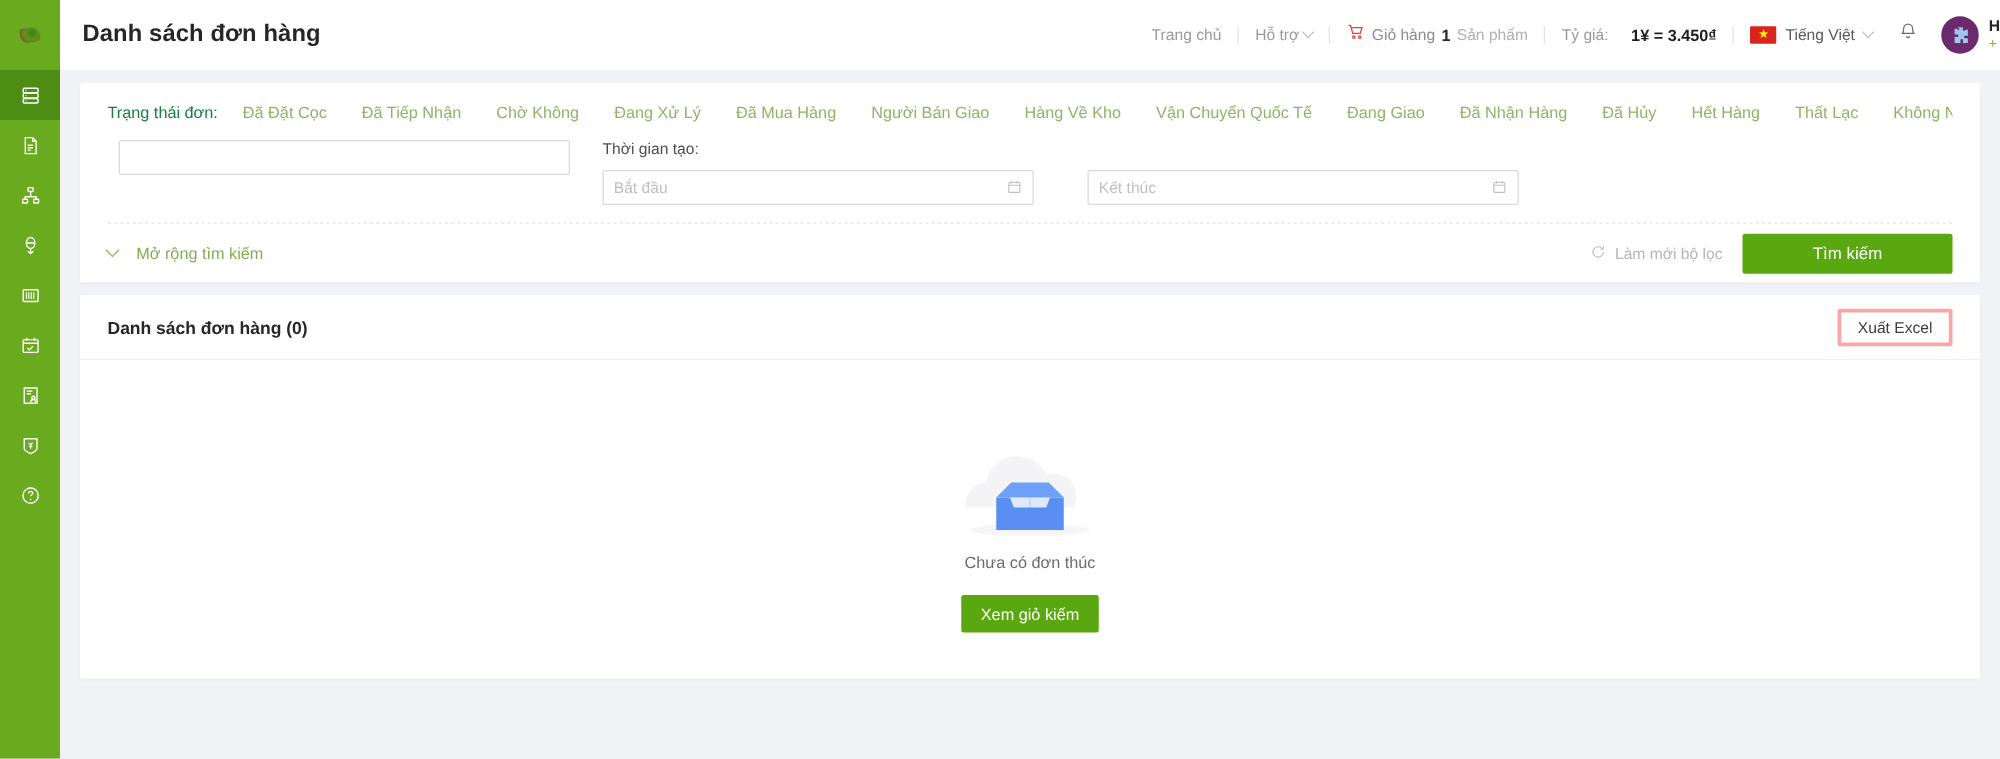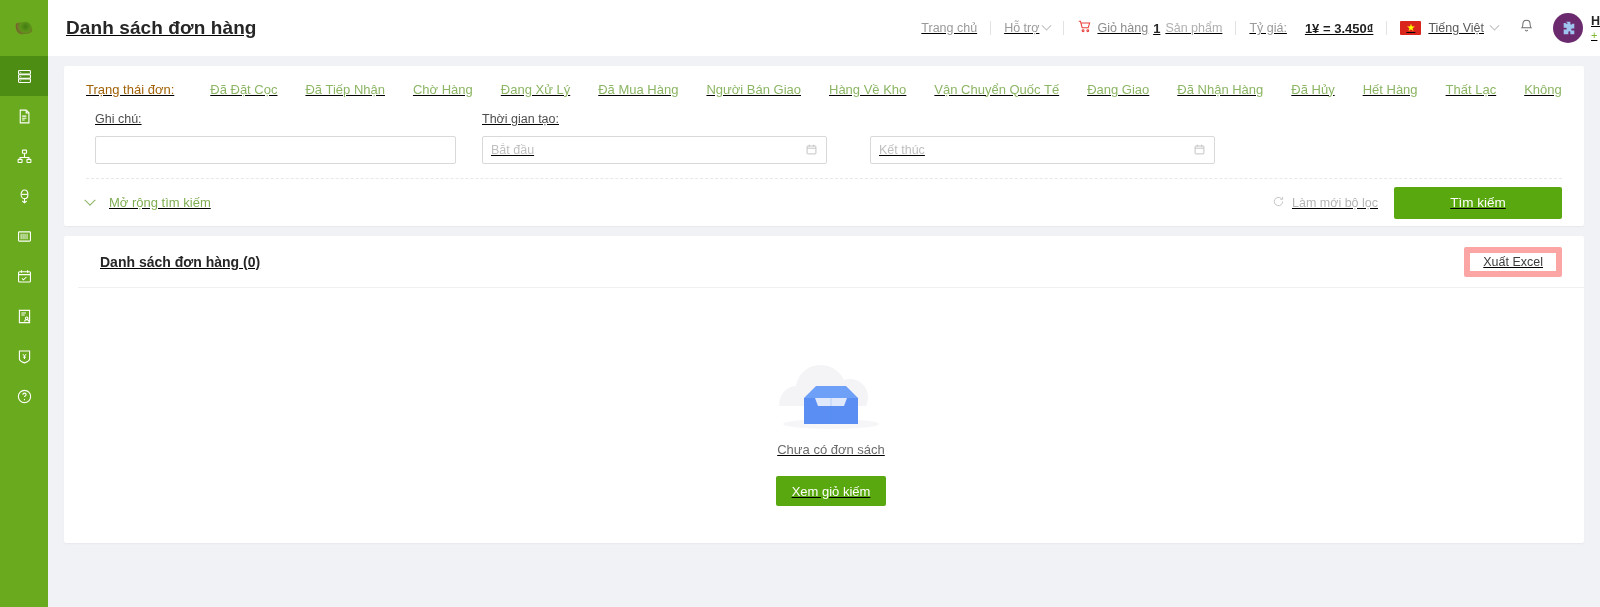--- a/index.html
+++ b/index.html
@@ -5,21 +5,21 @@
   * { box-sizing: border-box; }
   html, body {
     margin: 0; padding: 0;
     width: 1600px; height: 607px;
     overflow: hidden;
     background: #f0f2f5;
     font-family: "Liberation Sans", sans-serif;
     -webkit-font-smoothing: antialiased;
   }
 
-  #app { position: relative; width: 1600px; height: 607px; display: flex; text-decoration: underline; }
+  #app { position: relative; width: 1600px; height: 607px; display: flex; }
 
   
   .sidebar {
     width: 48px; min-width: 48px; height: 607px;
     background: #6aaa1e;
     display: flex; flex-direction: column; align-items: center;
     position: relative; z-index: 5;
   }
   .sidebar-logo {
     width: 48px; height: 56px;
@@ -114,35 +114,34 @@
   .content {
     flex: 1;
     padding: 10px 16px 0 16px;
     overflow: hidden;
   }
 
   .card {
     background: #fff;
     border-radius: 2px;
     box-shadow: 0 1px 2px rgba(0,0,0,.045);
-    padding-left: 14px;
   }
 
   
   .filter-card { padding: 0 22px; }
 
   .status-row {
     display: flex; align-items: center;
     height: 46px;
     gap: 0;
     white-space: nowrap;
     overflow: hidden;
   }
   .status-label {
-    font-size: 13px; color: #a16207; margin-right: 22px;
+    font-size: 13px; color: #15803d; margin-right: 6px;
   }
   .status-tab {
     font-size: 13px; color: #8cb564;
     padding: 0 14px; cursor: pointer;
   }
 
   .field-row {
     display: flex; align-items: flex-start;
     padding-bottom: 14px;
     gap: 10px;
@@ -212,21 +211,21 @@
   .list-card { margin-top: 10px; height: 307px; display: flex; flex-direction: column; }
   .list-head {
     height: 52px; display: flex; align-items: center;
     padding: 0 22px;
     border-bottom: 1px solid #f0f0f0;
   }
   .list-title { font-size: 14px; font-weight: bold; color: #262626; }
   .btn-excel {
     margin-left: auto;
     height: 30px; padding: 0 13px;
-    background: #fff; border: 6px solid #fca5a5; border-radius: 2px;
+    background: #fff; border: 3px solid #fca5a5; border-radius: 2px;
     font-size: 12.5px; color: #3d3d3d; cursor: pointer;
     font-family: "Liberation Sans", sans-serif;
   }
   .empty-wrap {
     flex: 1;
     display: flex; flex-direction: column;
     align-items: center; justify-content: flex-start;
     padding-top: 40px;
   }
   .empty-art { width: 180px; height: 110px; display: block; }
@@ -413,40 +412,39 @@
     </div>
 
     <div class="content">
 
       <div class="card filter-card">
 
         <div class="status-row">
           <span class="status-label">Trạng thái đơn:</span>
           <span class="status-tab">Đã Đặt Cọc</span>
           <span class="status-tab">Đã Tiếp Nhận</span>
-          <span class="status-tab">Chờ Hàng</span>
+          <span class="status-tab">Chờ Không</span>
           <span class="status-tab">Đang Xử Lý</span>
           <span class="status-tab">Đã Mua Hàng</span>
           <span class="status-tab">Người Bán Giao</span>
           <span class="status-tab">Hàng Về Kho</span>
           <span class="status-tab">Vận Chuyển Quốc Tế</span>
           <span class="status-tab">Đang Giao</span>
           <span class="status-tab">Đã Nhận Hàng</span>
           <span class="status-tab">Đã Hủy</span>
           <span class="status-tab">Hết Hàng</span>
           <span class="status-tab">Thất Lạc</span>
           <span class="status-tab">Không Nhận Hàng</span>
 
         </div>
 
         <div class="field-row">
 
 
           <div class="field f2">
-            <span class="field-label">Ghi chú:</span>
             <div class="inp">
               <input type="text" placeholder="" style="">
             </div>
           </div>
 
           <div class="field f3">
             <span class="field-label">Thời gian tạo:</span>
             <div class="inp">
               <input type="text" placeholder="Bắt đầu" style="">
               <span class="cal-ico">
@@ -503,20 +501,20 @@
 
         <div class="empty-wrap">
           <svg class="empty-art" viewBox="0 0 180 110">
             <path d="M38 78c0-12 8-20 17-20 2-12 12-21 24-21 11 0 20 6 24 15 2-1 4-1 6-1 10 0 18 8 18 18 0 3-.6 6-2 9z" fill="#f4f4f6"></path>
             <ellipse cx="90" cy="96" rx="48" ry="5" fill="#f6f6f8"></ellipse>
             <path d="M63 70h54v26H63z" fill="#5a8ef2"></path>
             <path d="M63 70 75 58h30l12 12z" fill="#6ea0f7"></path>
             <path d="M74 70h32l-3 8H77z" fill="#dfe9fb"></path>
             <path d="M90 70v26" stroke="#4f84ee" stroke-width="1" opacity=".25"></path>
           </svg>
-          <div class="empty-text">Chưa có đơn sách</div>
+          <div class="empty-text">Chưa có đơn thúc</div>
           <button class="btn-cart">Xem giỏ kiếm</button>
         </div>
       </div>
 
     </div>
   </div>
 </div>
 
 </body></html>

